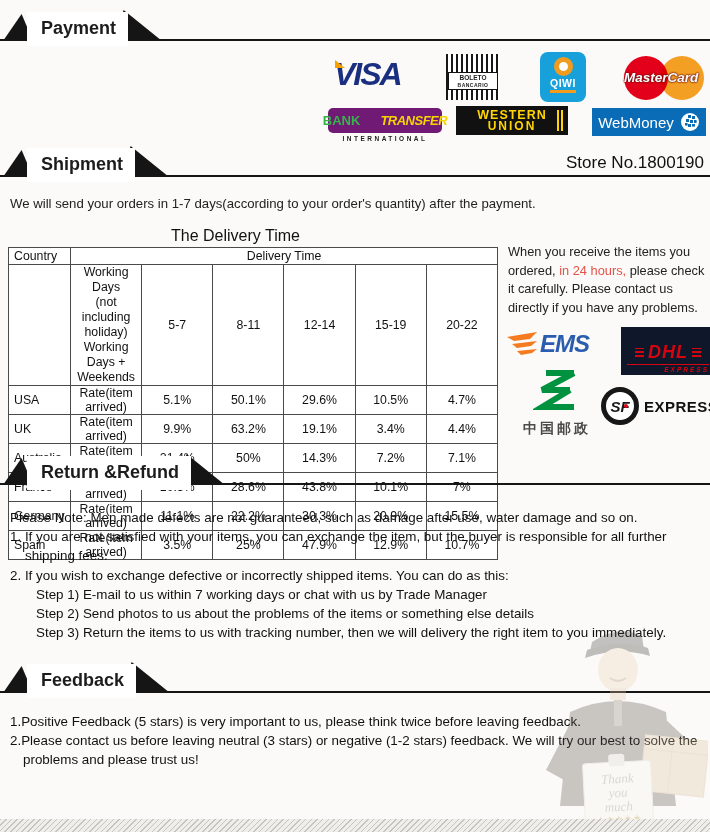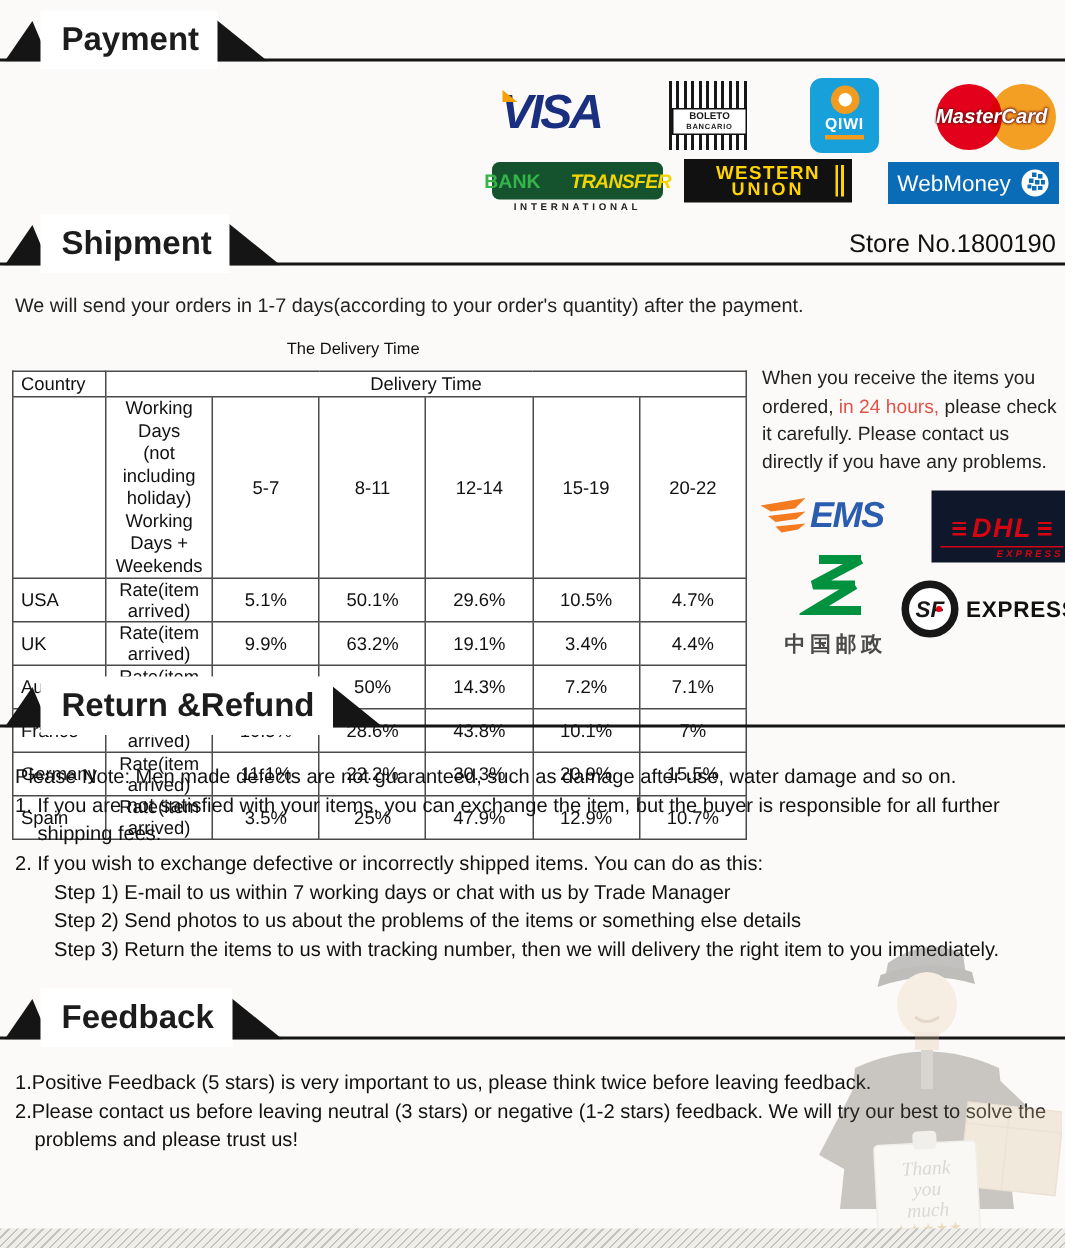--- a/index.html
+++ b/index.html
@@ -6,21 +6,21 @@
   html,body { background:#e9e8e5; }
   body { width:710px; font-family:"Liberation Sans", sans-serif; }
   .page { position:relative; width:710px; height:832px; background:#fbfaf8; overflow:hidden; color:#1c1c1c; }
 
   
   .sec-header { position:absolute; left:0; width:710px; height:38px; display:flex; align-items:flex-end; }
   .hline { position:absolute; left:0; right:0; bottom:5px; height:2px; background:#151515; }
   .tri { display:block; background:#151515; position:relative; z-index:1; }
   .tri-l { width:30px; height:27px; clip-path:polygon(62% 0,100% 100%,0 100%); margin:0 0 5px 3px; }
   .tri-r { width:48px; height:31px; clip-path:polygon(20% 0,100% 100%,0 100%); margin:0 0 5px -14px; }
-  .sec-label { position:relative; z-index:2; background:#ffffff; font-size:22px; font-weight:bold; padding:6px 12px 7px 14px; margin-left:-6px; white-space:nowrap; }
+  .sec-label { position:relative; z-index:2; background:#ffffff; font-size:18px; font-weight:bold; padding:6px 12px 7px 14px; margin-left:-6px; white-space:nowrap; }
   .store-no { position:absolute; right:6px; bottom:9px; font-size:17px; color:#111; z-index:0; }
 
   
   .pay-text { position:absolute; left:10px; top:60px; width:320px; font-size:13.5px; line-height:19px; color:#222; }
   .pay-text span { display:block; }
   .pay-logos { position:absolute; left:328px; top:50px; width:380px; height:92px; }
   .plogo { position:absolute; }
 
   .lg-visa { left:6px; top:8px; font-size:32px; font-weight:bold; font-style:italic; letter-spacing:-2px; color:#1b2f80; line-height:1; }
   .visa-flag { position:absolute; left:1px; top:2px; width:0; height:0; border-bottom:8px solid #f7a000; border-right:10px solid transparent; }
@@ -34,36 +34,36 @@
   .qiwi-sub { margin:1px auto 0; width:26px; height:3px; background:#f29c1f; }
 
   .lg-mc { left:296px; top:4px; width:80px; height:48px; }
   .mc-c { position:absolute; top:2px; width:44px; height:44px; border-radius:50%; }
   .mc-red { left:0; background:#e3001b; }
   .mc-org { right:0; background:#f79e1b; mix-blend-mode:multiply; opacity:.96; }
   .mc-txt { position:absolute; z-index:2; left:0; right:16px; top:16px; text-align:center; color:#fff; font-weight:bold; font-style:italic; font-size:13.5px;
             text-shadow:0 0 2px #6e1212, 0 0 2px #6e1212, 0 0 1px #6e1212; }
 
   .lg-bank { left:0; top:58px; width:114px; }
-  .bank-box { background:#14532d; border-radius:5px; height:25px; display:flex; align-items:center; justify-content:center; gap:20px; }
+  .bank-box { background:#701a75; border-radius:5px; height:25px; display:flex; align-items:center; justify-content:center; gap:20px; }
   .bank-w1 { color:#35b44a; font-weight:bold; font-size:13px; }
   .bank-w2 { color:#f5d400; font-weight:bold; font-style:italic; font-size:13px; letter-spacing:-.5px; }
   .bank-sub { font-size:6.5px; font-weight:bold; letter-spacing:2.5px; text-align:center; color:#222; margin-top:2px; }
 
   .lg-wu { left:128px; top:56px; width:112px; height:29px; background:#111; display:flex; flex-direction:column; align-items:center; justify-content:center; }
   .lg-wu::after { content:''; position:absolute; right:4px; top:4px; bottom:4px; width:7px; background:repeating-linear-gradient(90deg,#ffd400 0 2px,#111 2px 4px); }
   .wu1 { color:#ffd400; font-weight:bold; font-size:12.5px; line-height:11px; letter-spacing:1px; }
   .wu2 { color:#ffd400; font-weight:bold; font-size:12px; line-height:11px; letter-spacing:2px; }
 
   .lg-wm { left:264px; top:58px; width:114px; height:28px; background:#0a6cb7; display:flex; align-items:center; justify-content:center; gap:6px; }
   .wm-txt { color:#fff; font-size:15px; }
 
   
   .dispatch-note { position:absolute; left:10px; top:196px; font-size:13.2px; color:#222; }
-  .table-title { position:absolute; left:8px; top:227px; width:455px; text-align:center; font-size:11px; color:#111; }
+  .table-title { position:absolute; left:8px; top:227px; width:455px; text-align:center; font-size:16px; color:#111; }
   table.dtable { position:absolute; left:8px; top:247px; width:490px; border-collapse:collapse; table-layout:fixed; font-size:12.3px; background:#fff; color:#111; }
   .dtable td { border:1px solid #4a4a4a; padding:0 3px; height:17px; text-align:center; }
   .dtable .c-country { width:62px; text-align:left; padding-left:5px; }
   .dtable .c-rate { width:128px; }
   .dtable .c-num { width:60px; }
   .dtable .hdr2 td { height:50px; }
   .wdays { text-align:left; padding-left:5px; line-height:15px; }
   .wdays span { display:block; }
 
   .receive-note { position:absolute; left:508px; top:243px; width:200px; font-size:12.8px; line-height:18.5px; color:#222; }

